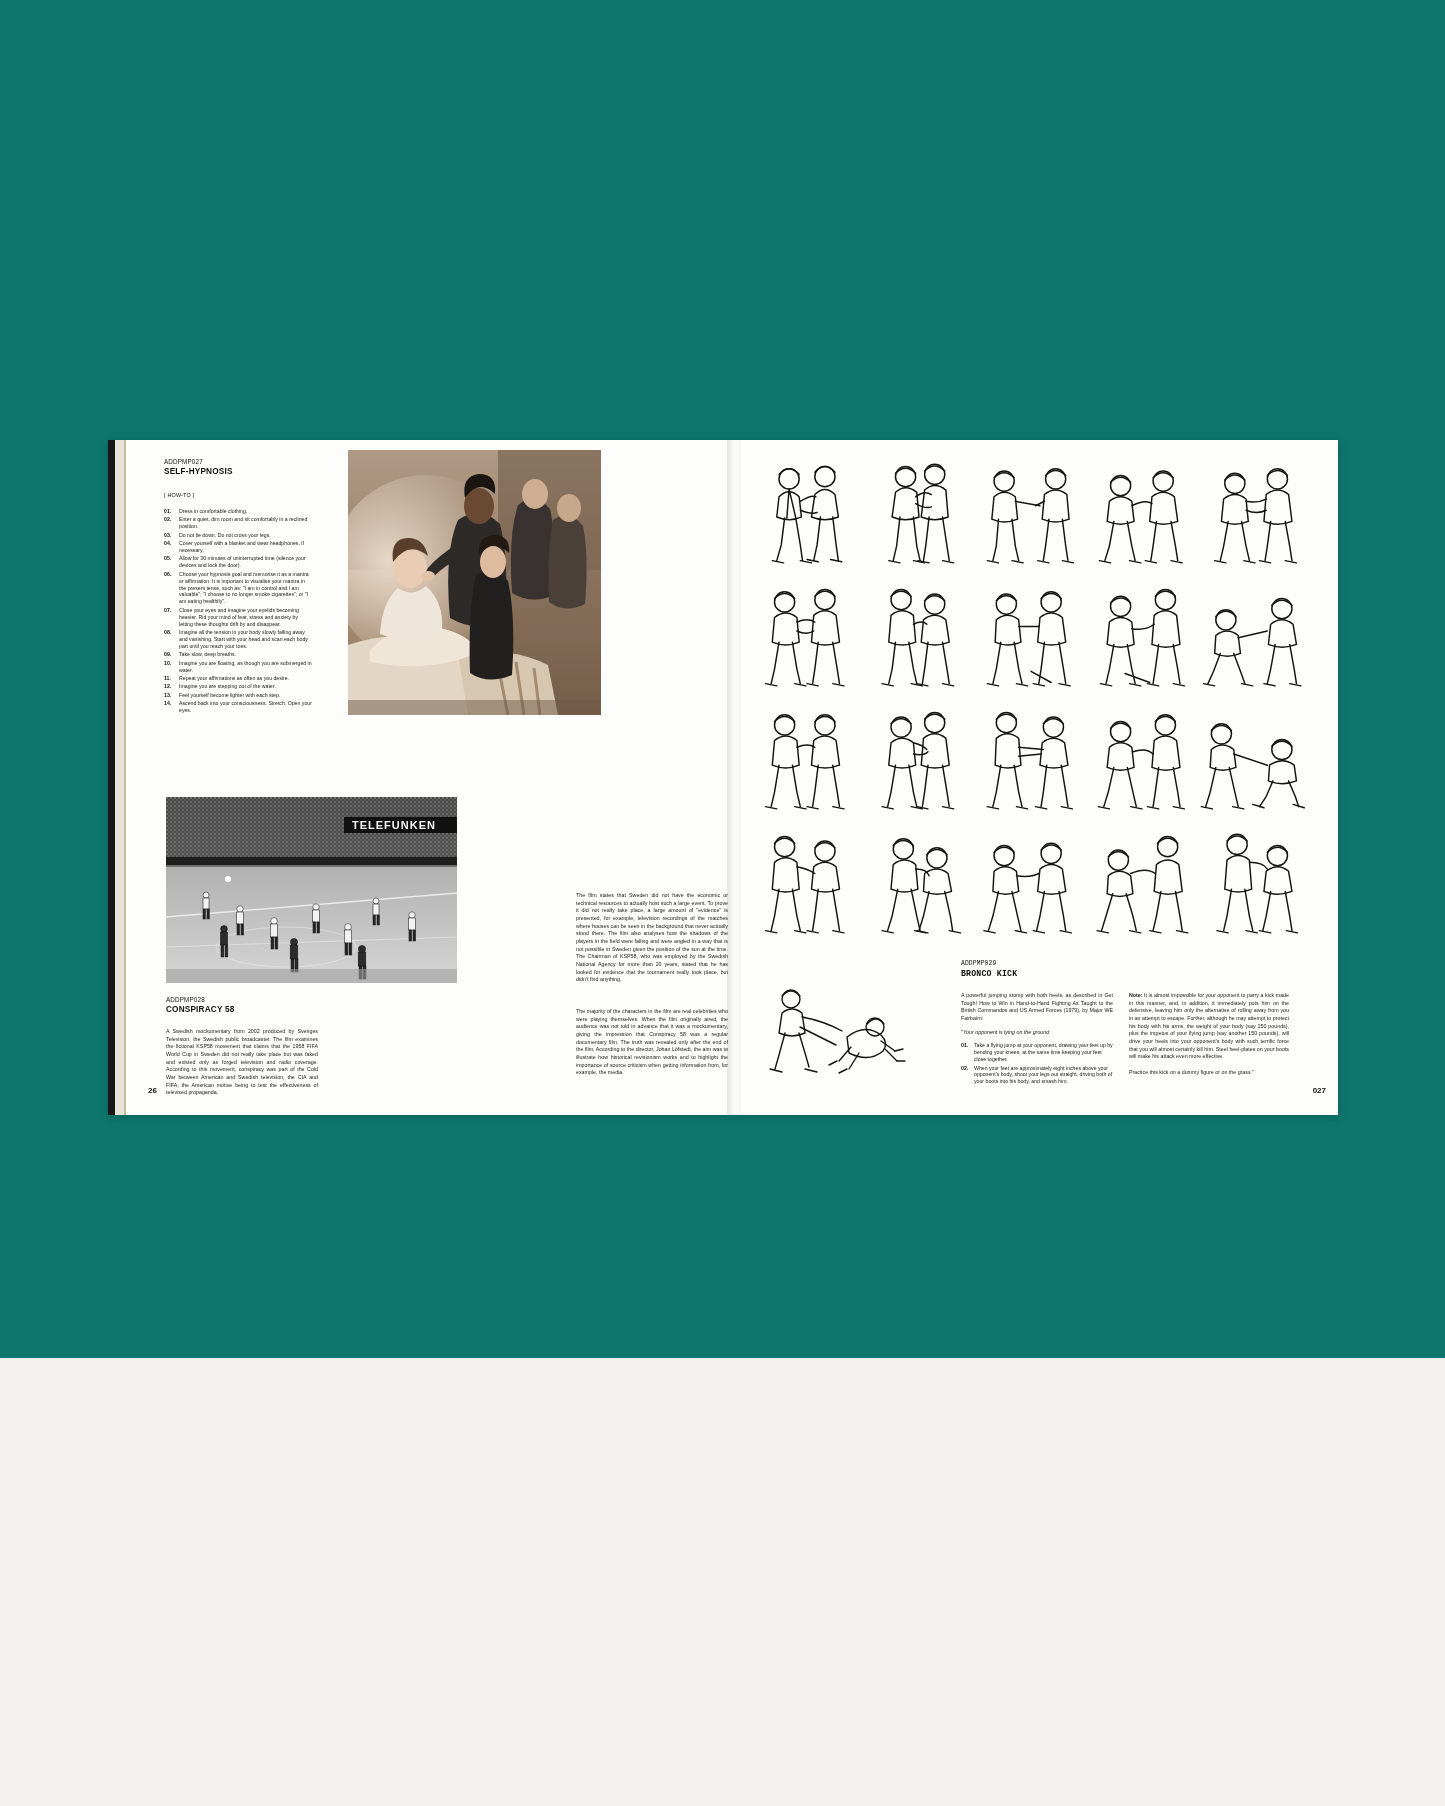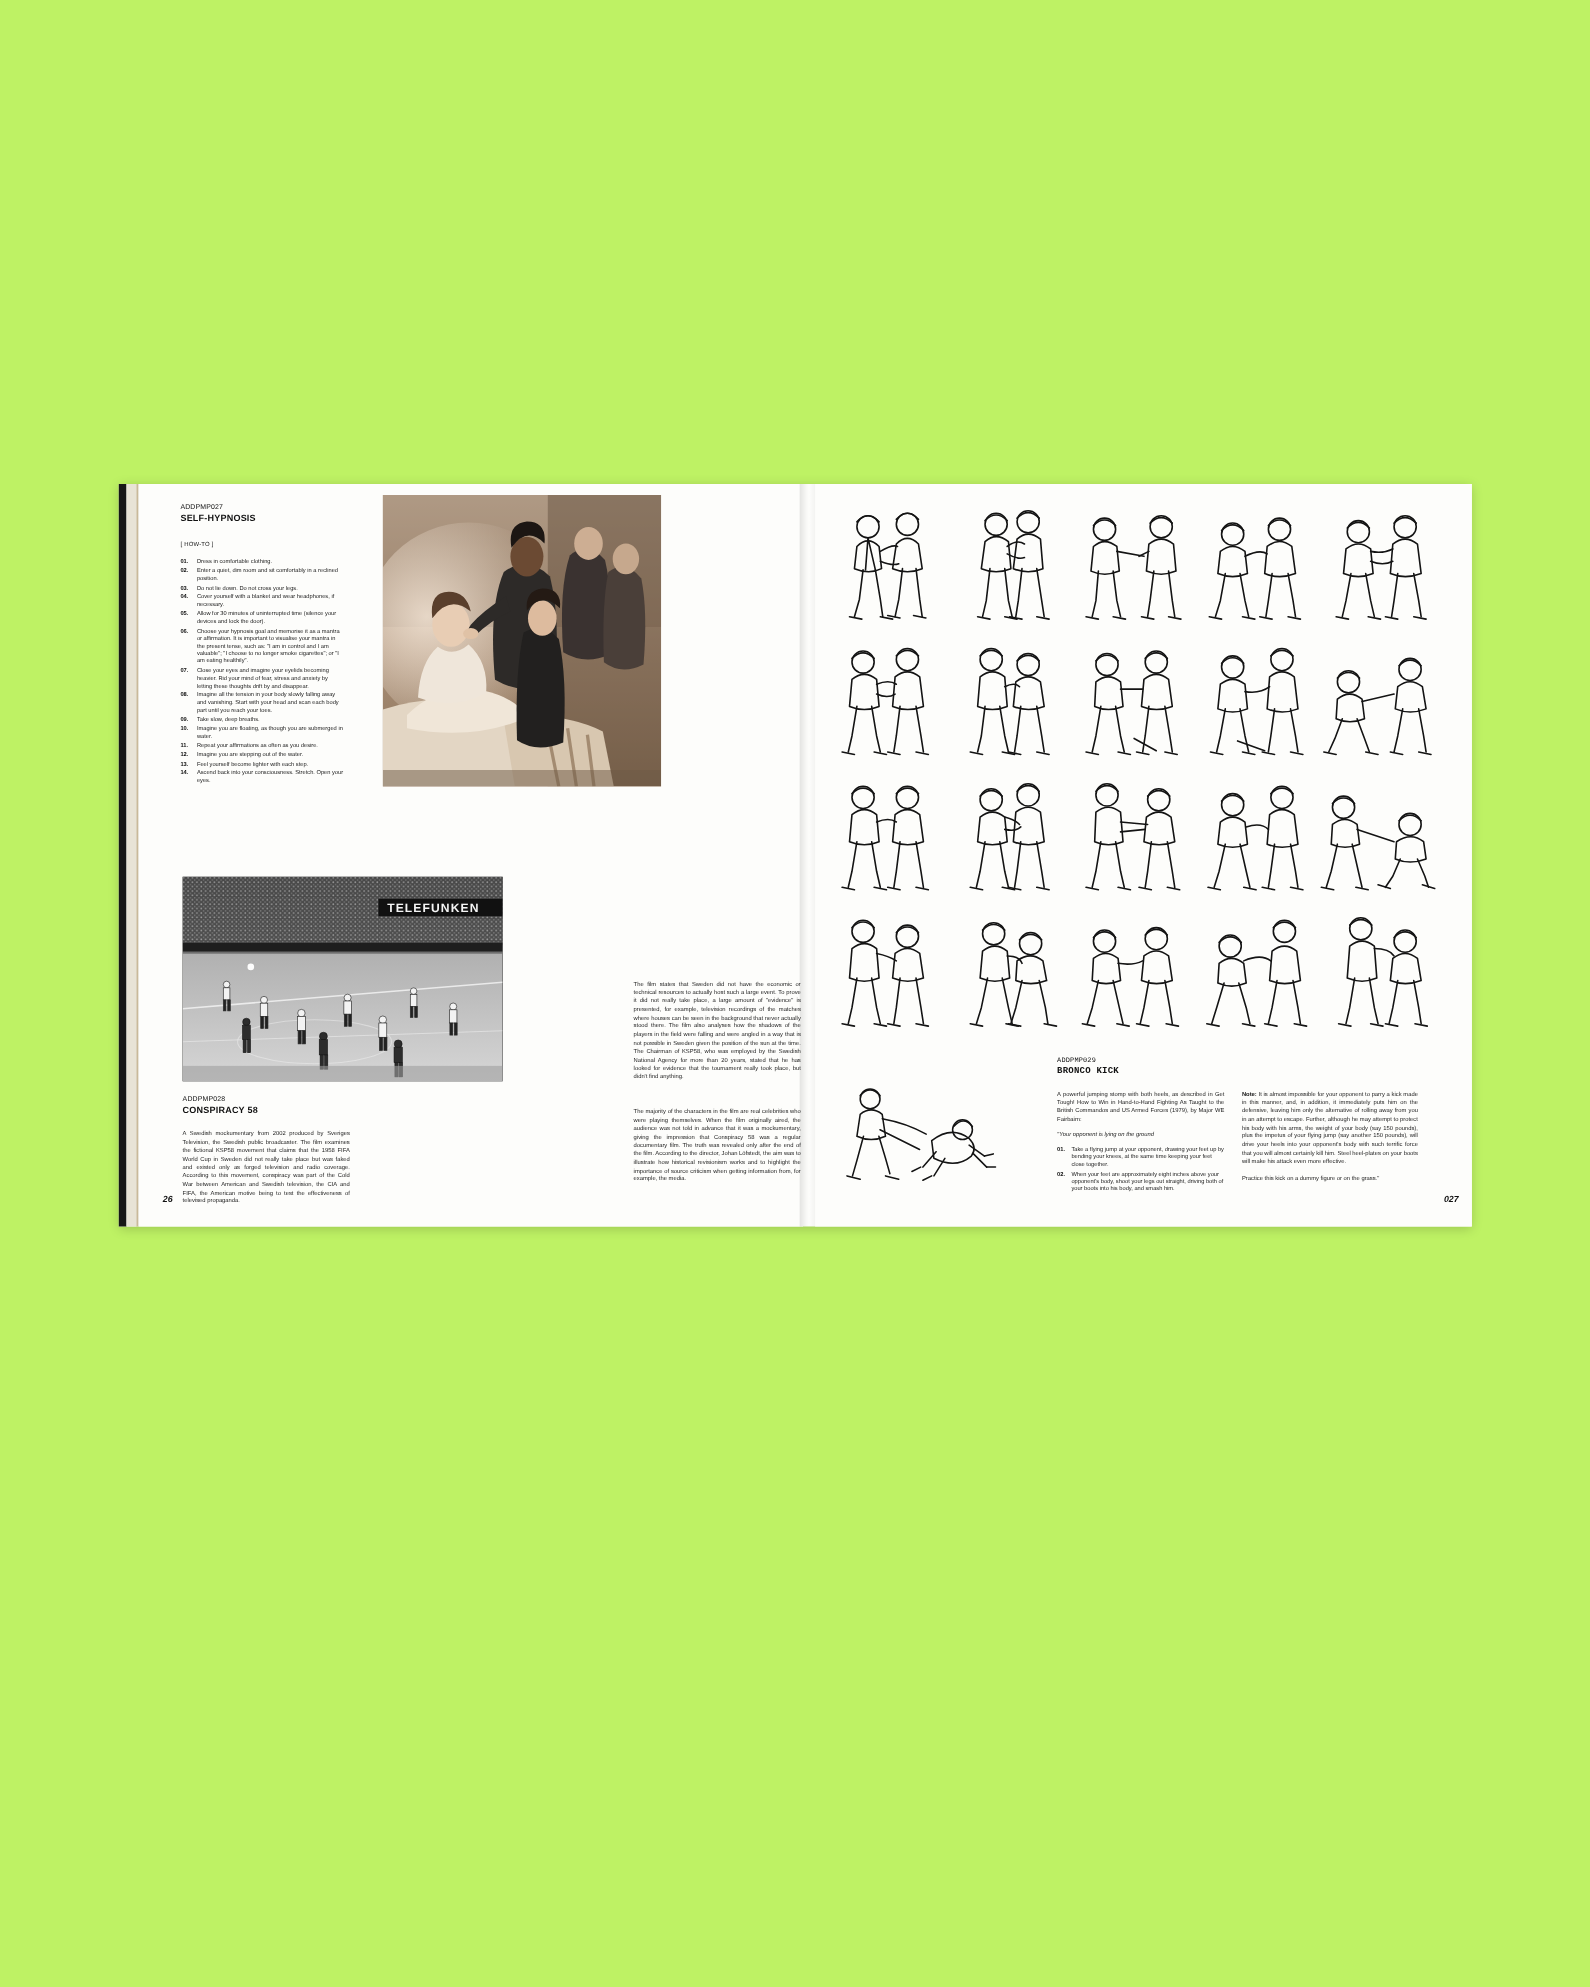--- a/index.html
+++ b/index.html
@@ -6,22 +6,22 @@
     margin: 0;
     padding: 0;
     background: #f2f1ef;
     width: 1445px;
     height: 1806px;
     font-family: "Liberation Sans", sans-serif;
   }
   #stage {
     position: relative;
     width: 1445px;
-    height: 1806px;
-    background: #bef264;
+    height: 1358px;
+    background: #0f766e;
     overflow: hidden;
   }
 
   
   #book {
     position: absolute;
     left: 108px;
     top: 440px;
     width: 1230px;
     height: 675px;
@@ -81,21 +81,20 @@
     font-size: 5.3px;
     line-height: 1.45;
     color: #1a1a1a;
     text-align: justify;
   }
   .folio {
     position: absolute;
     font-size: 8px;
     font-weight: bold;
     color: #111;
-    font-style: italic;
   }
 
   
   #lp-head { position: absolute; left: 38px; top: 18px; width: 150px; }
   #howto  { position: absolute; left: 38px; top: 52px; font-size: 5.4px; color: #111; letter-spacing: .2px;}
   #steps  { position: absolute; left: 38px; top: 68px; width: 148px; }
   .step { display: flex; margin-bottom: 1.5px; }
   .step .n { width: 15px; flex: 0 0 15px; font-size: 5.2px; font-weight: bold; color: #111; }
   .step .t { font-size: 5.2px; line-height: 1.33; color: #1a1a1a; }
 

